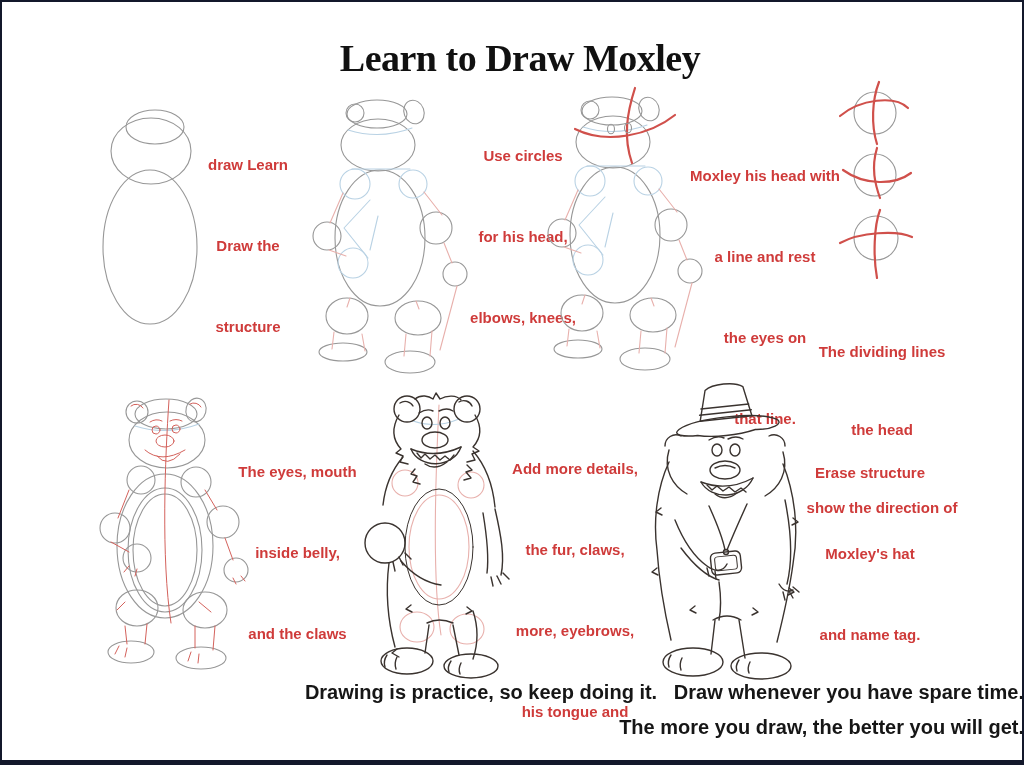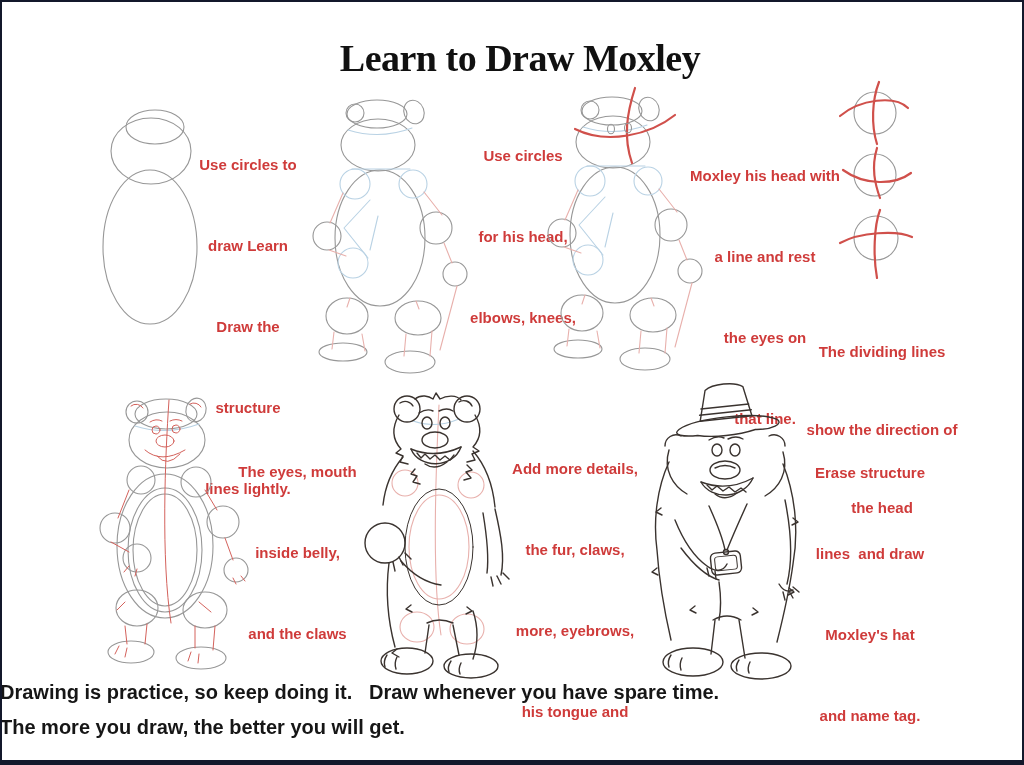--- a/index.html
+++ b/index.html
@@ -16,21 +16,21 @@
     text-align:center;font-size:38px;font-weight:bold;color:#111;
     letter-spacing:-0.5px;
     font-family:Liberation Serif, serif;
   }
   .cap{
     position:absolute;color:#cf3b3a;font-weight:bold;font-size:15px;
     line-height:27px;text-align:center;white-space:pre-wrap;
   }
   .cap.tight{line-height:26px;}
   .footer{
-    position:absolute;left:0;width:100%;text-align:left;font-weight:bold;
+    position:absolute;left:0;width:100%;text-align:right;font-weight:bold;
     color:#161616;font-size:20px;white-space:pre-wrap;
   }
   .sketch{position:absolute;}
   svg{display:block;overflow:visible;}
   svg *{fill:none;stroke-linecap:round;stroke-linejoin:round;}
   .sk-gray{stroke:#979797;stroke-width:1.1;}
   .sk-blue{stroke:#b9d2e4;stroke-width:1.1;}
   .sk-pink{stroke:#e8b0ac;stroke-width:1.1;}
   .sk-red{stroke:#d0504b;stroke-width:2.2;}
   .sk-red-thin{stroke:#d4625c;stroke-width:1;}
@@ -49,25 +49,23 @@
   <svg width="125" height="275" viewBox="0 0 125 275">
     <g class="sk-gray">
       <ellipse cx="70" cy="32" rx="29" ry="17"></ellipse>
       <ellipse cx="66" cy="56" rx="40" ry="33"></ellipse>
       <ellipse cx="65" cy="152" rx="47" ry="77"></ellipse>
     </g>
   </svg>
 </div>
 
 <div class="cap" style="left:187px;top:97px;width:122px;">
-  <div>Use circles to</div>
   <div>draw Learn</div>
   <div>Draw the</div>
   <div>structure</div>
-  <div>lines lightly.</div>
 </div>
 
 <div class="sketch" style="left:320px;top:88px;">
   <svg width="150" height="292" viewBox="0 0 150 292">
     <g id="structBear">
       <g class="sk-gray">
         <circle cx="35" cy="25" r="9"></circle>
         <ellipse cx="94" cy="24" rx="10" ry="12" transform="rotate(-20 94 24)"></ellipse>
         <ellipse cx="57" cy="26" rx="30" ry="14"></ellipse>
         <ellipse cx="58" cy="57" rx="37" ry="26"></ellipse>
@@ -172,22 +170,22 @@
     <g class="dot">
       <circle cx="33" cy="152" r="3.6"></circle>
       <circle cx="50" cy="151" r="3.6"></circle>
       <ellipse cx="41" cy="160" rx="5.6" ry="4.4"></ellipse>
     </g>
   </svg>
 </div>
 
 <div class="cap tight" style="left:798px;top:287px;width:168px;">
   <div>The dividing lines</div>
+  <div>the head</div>
   <div>show the direction of</div>
-  <div>the head</div>
 </div>
 
 <div class="sketch" style="left:95px;top:388px;">
   <svg width="160" height="298" viewBox="0 0 160 298">
     <g class="sk-gray">
       <circle cx="42" cy="24" r="11"></circle>
       <ellipse cx="101" cy="22" rx="10" ry="12" transform="rotate(15 101 22)"></ellipse>
       <ellipse cx="71" cy="26" rx="31" ry="15"></ellipse>
       <ellipse cx="72" cy="52" rx="38" ry="28"></ellipse>
       <ellipse cx="70" cy="158" rx="48" ry="72"></ellipse>
@@ -400,19 +398,18 @@
       <circle cx="83" cy="73" r="2.2"></circle>
       <circle cx="99" cy="73" r="2.2"></circle>
       <ellipse cx="90" cy="91" rx="8" ry="4"></ellipse>
       <circle cx="91" cy="174" r="1.4"></circle>
     </g>
   </svg>
 </div>
 
 <div class="cap" style="left:798px;top:405px;width:144px;">
   <div>Erase structure</div>
-  <div>lines  and draw</div>
   <div>Moxley's hat</div>
   <div>and name tag.</div>
 </div>
 
 <div class="footer" style="top:681px;">Drawing is practice, so keep doing it.   Draw whenever you have spare time.</div>
 <div class="footer" style="top:716px;">The more you draw, the better you will get.</div>
 
 </body></html>

